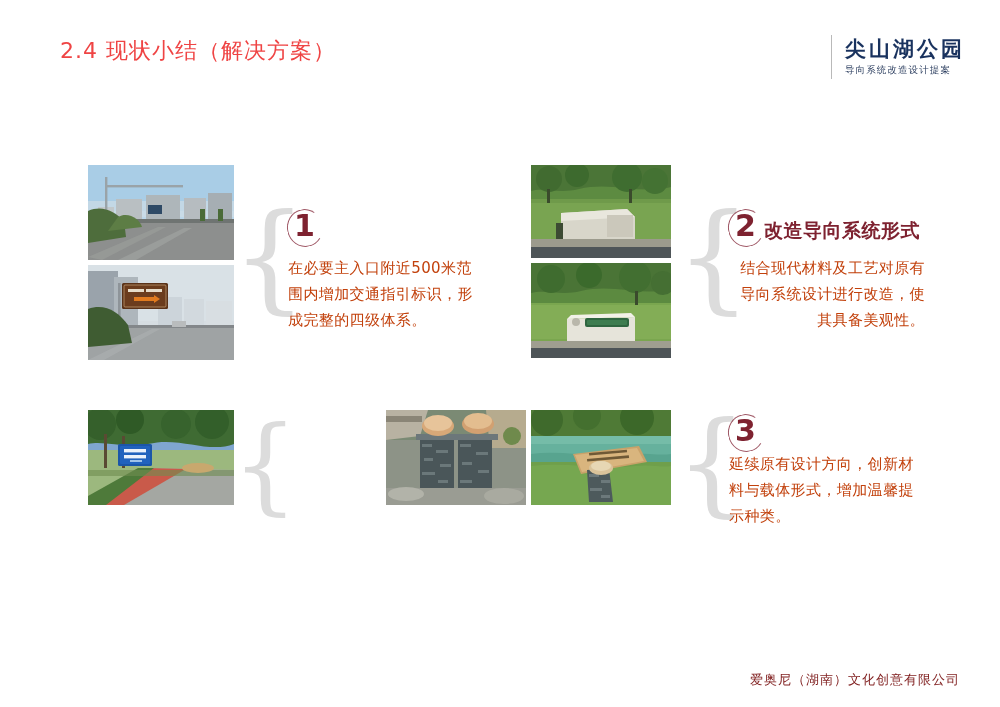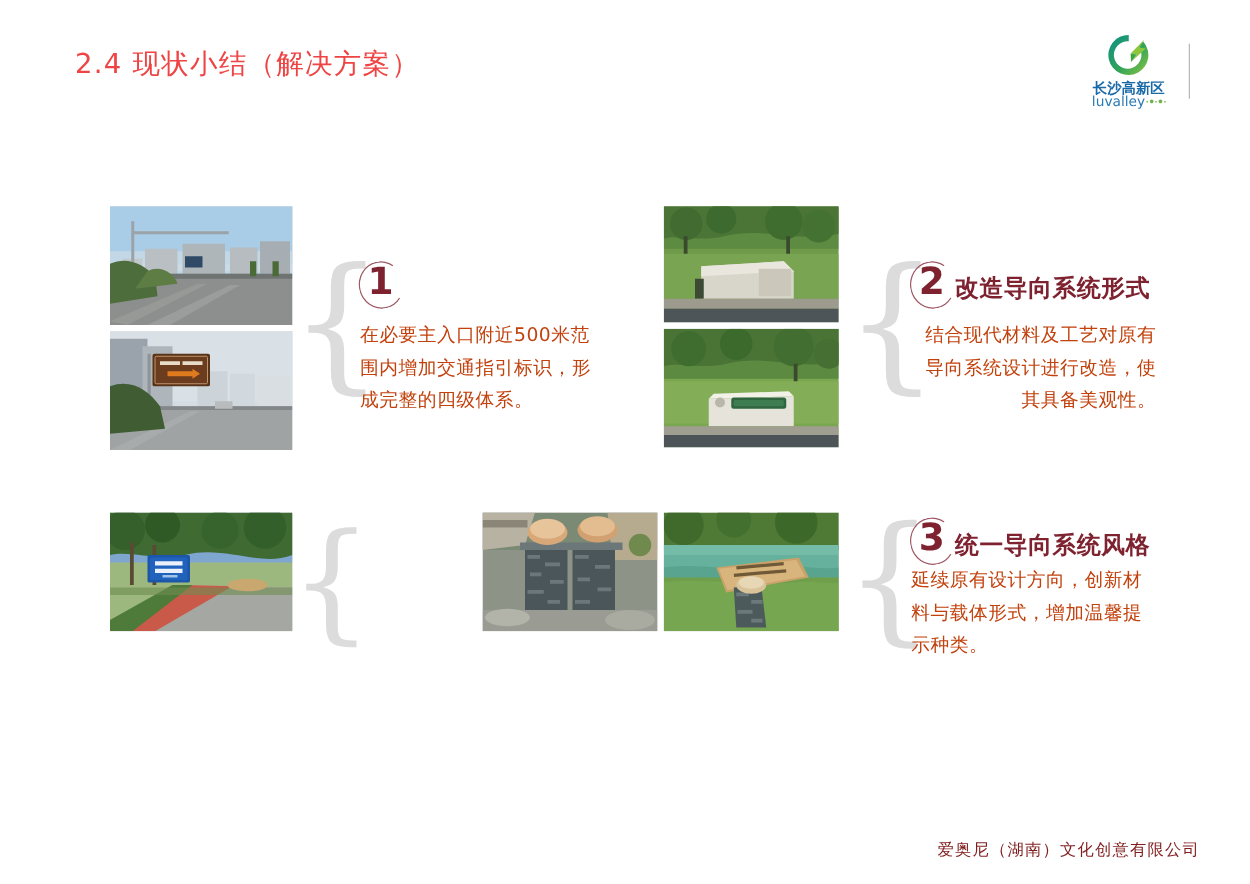--- a/index.html
+++ b/index.html
@@ -160,41 +160,27 @@
     letter-spacing: 1px;
     white-space: nowrap;
   }
 </style>
 </head>
 <body>
 
 <div id="slide-title">2.4 现状小结（解决方案）</div>
 
 <div id="brand-block">
-  <div class="brand-logo">
-    <div class="brand-mark">
-      <svg width="38" height="38" viewBox="0 0 38 38" aria-hidden="true">
-        <defs>
-          <linearGradient id="gl" x1="0" y1="0" x2="1" y2="1">
-            <stop offset="0%" stop-color="#0f8f86"></stop>
-            <stop offset="55%" stop-color="#2fa35a"></stop>
-            <stop offset="100%" stop-color="#8cc63f"></stop>
-          </linearGradient>
-        </defs>
-        <path d="M19 3 A16 16 0 1 0 30.5 8.2 L26.8 12.2 A11 11 0 1 1 19 8 Z" fill="url(#gl)"></path>
-        <path d="M31.5 6.5 L20.5 17.8 L25.3 18.6 L20.8 24.5 L32.6 13.8 L27.6 13.0 Z" fill="#8cc63f"></path>
-        <path d="M20.5 17.8 L25.3 18.6 L20.8 24.5 Z" fill="#3aa545"></path>
-      </svg>
-    </div>
-    <div class="brand-cn">长沙高新区</div>
-    <div class="brand-en"><span>luvalley</span><span class="dots">·•·•·</span></div>
+
+  <div class="brand-divider"></div>
+
+  <div class="brand-names">
+    <div class="brand-title">尖山湖公园</div>
+    <div class="brand-sub">导向系统改造设计提案</div>
   </div>
-
-  <div class="brand-divider"></div>
-
 </div>
 
 <div class="photo" style="left:88px; top:165px; width:146px; height:95px;">
   <svg width="146" height="95" viewBox="0 0 146 95" preserveAspectRatio="none" aria-hidden="true">
     <rect width="146" height="95" fill="#bcd7ea"></rect>
     <rect y="0" width="146" height="46" fill="#a9cde6"></rect>
     <rect x="0" y="36" width="146" height="16" fill="#cfdde6" opacity=".7"></rect>
     <rect x="28" y="34" width="26" height="20" fill="#b9bfc2"></rect>
     <rect x="58" y="30" width="34" height="24" fill="#aeb6ba"></rect>
     <rect x="96" y="33" width="22" height="21" fill="#b6bcc0"></rect>
@@ -391,17 +377,16 @@
   </svg>
 </div>
 
 <div class="brace" style="left:676px; top:407px; font-size:112px;">{</div>
 
 <div class="item-head" style="left:728px; top:412px;">
   <div class="num-wrap">
     <div class="num-arc"></div>
     <div class="num-digit">3</div>
   </div>
-  <div class="item-title">统一导向系统风格</div>
 </div>
 <div class="item-body" style="left:729px; top:452px; width:196px;">延续原有设计方向，创新材料与载体形式，增加温馨提示种类。</div>
 
 <div id="footer-company">爱奥尼（湖南）文化创意有限公司</div>
 
 </body></html>

